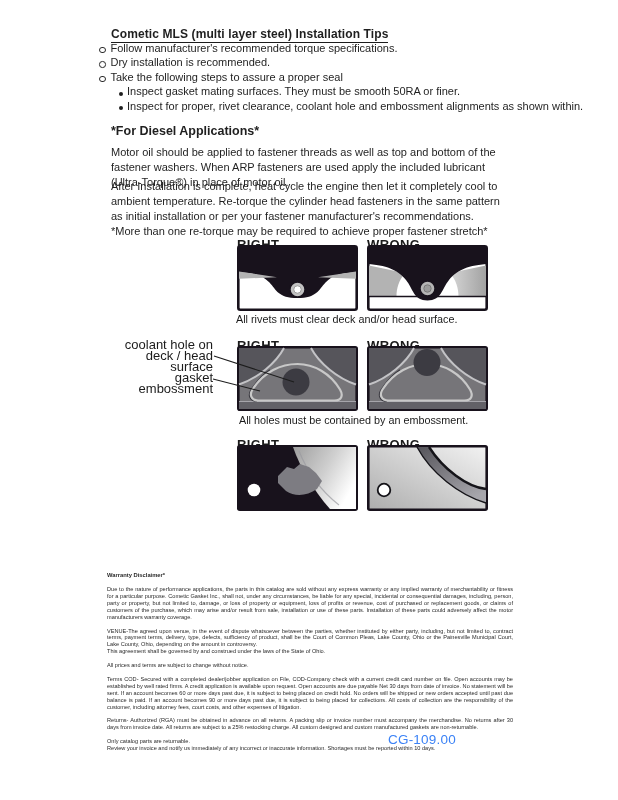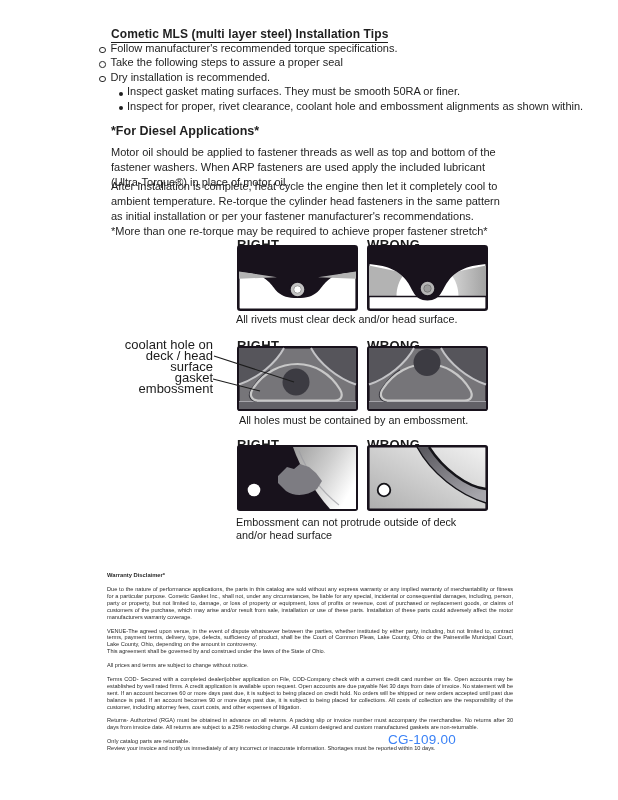--- a/index.html
+++ b/index.html
@@ -61,25 +61,25 @@
 
   <h1 class="abs title">Cometic MLS (multi layer steel) Installation Tips</h1>
 
   <div class="abs bullets">
     <div class="b-row">
       <span class="o-mark"></span>
       <span>Follow manufacturer's recommended torque specifications.</span>
     </div>
     <div class="b-row">
       <span class="o-mark"></span>
-      <span>Take the following steps to assure a proper seal</span>
+      <span>Dry installation is recommended.</span>
     </div>
     <div class="b-row">
       <span class="o-mark"></span>
-      <span>Dry installation is recommended.</span>
+      <span>Take the following steps to assure a proper seal</span>
     </div>
     <div class="b-row sub">
       <span class="dot-mark"></span>
       <span>Inspect gasket mating surfaces.  They must be smooth 50RA or finer.</span>
     </div>
     <div class="b-row sub">
       <span class="dot-mark"></span>
       <span>Inspect for proper, rivet clearance, coolant hole and embossment alignments as shown within.</span>
     </div>
   </div>
@@ -195,21 +195,20 @@
             <stop offset="1" stop-color="#a7a6ac"></stop>
         </linearGradient>
       </defs>
       <rect x="1.3" y="1.3" width="118.4" height="63.4" rx="1.5" fill="url(#r3bg)" stroke="#18121c" stroke-width="2.6"></rect>
       <path d="M50,2 L62,2 C76,24 100,42 119,44 L119,58 C92,50 64,28 50,2 Z" fill="url(#r3bd)"></path>
       <path d="M62,2 C76,24 100,42 119,44" stroke="#151419" stroke-width="2.4" fill="none"></path>
       <path d="M50,2 C64,28 92,50 119,58" stroke="#151419" stroke-width="1.4" fill="none"></path>
       <circle cx="17" cy="45" r="6.3" fill="#ffffff" stroke="#141318" stroke-width="1.8"></circle>
     </svg>
   </div>
-  <div class="abs cap cap3">Embossment can not protrude outside of deck and/or head surface</div>
 
   <div class="abs legal">
     <p class="lh">Warranty Disclaimer*</p>
     <p>Due to the nature of performance applications, the parts in this catalog are sold without any express warranty or any implied warranty of merchantability or fitness for a particular purpose.  Cometic Gasket Inc., shall not, under any circumstances, be liable for any special, incidental or consequential damages, including, person, party or property, but not limited to, damage, or loss of property or equipment, loss of profits or revenue, cost of purchased or replacement goods, or claims of customers of the purchase, which may arise and/or result from sale, installation or use of these parts.  Installation of these parts could adversely affect the motor manufacturers warranty coverage.</p>
     <p>VENUE-The agreed upon venue, in the event of dispute whatsoever between the parties, whether instituted by either party, including, but not limited to, contract terms, payment terms, delivery, type, defects, sufficiency of product, shall be the Court of Common Pleas, Lake County, Ohio or the Painesville Municipal Court, Lake County, Ohio, depending on the amount in controversy.
 This agreement shall be governed by and construed under the laws of the State of Ohio.</p>
     <p>All prices and terms are subject to change without notice.</p>
     <p>Terms COD- Secured with a completed dealer/jobber application on File, COD-Company check with a current credit card number on file.  Open accounts may be established by well rated firms.  A credit application is available upon request.  Open accounts are due payable Net 30 days from date of invoice.  No statement will be sent.  If an account becomes 60 or more days past due, it is subject to being placed on credit hold.  No orders will be shipped or new orders accepted until past due balance is paid.  If an account becomes 90 or more days past due, it is subject to being placed for collections.  All costs of collection are the responsibility of the customer, including attorney fees, court costs, and other expenses of litigation.</p>
     <p>Returns- Authorized (RGA) must be obtained in advance on all returns.  A packing slip or invoice number must accompany the merchandise.  No returns after 30 days from invoice date.  All returns are subject to a 25% restocking charge.  All custom designed and custom manufactured gaskets are non-returnable.</p>
     <p>Only catalog parts are returnable.

